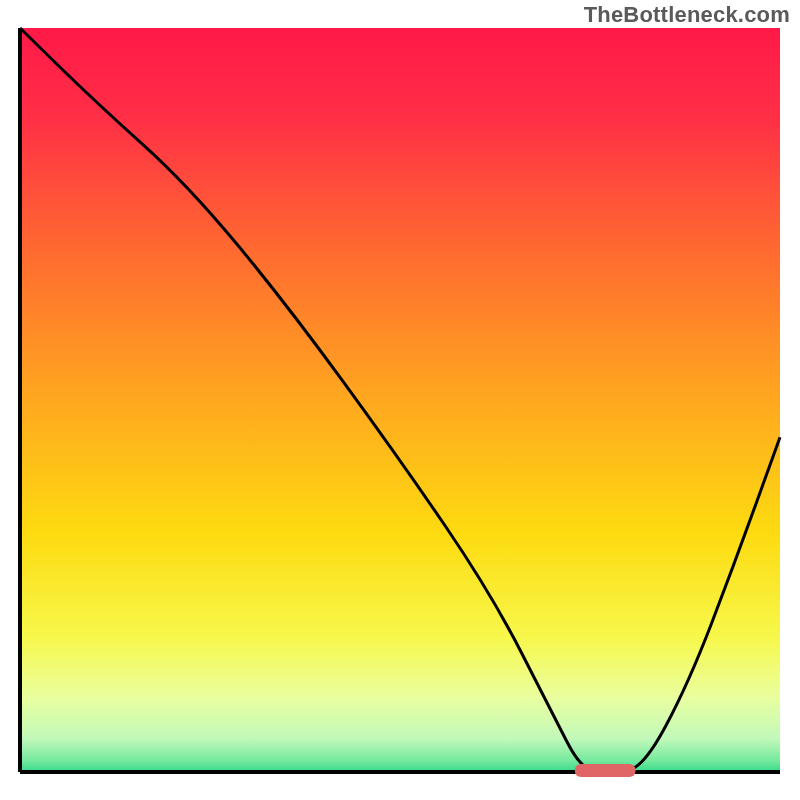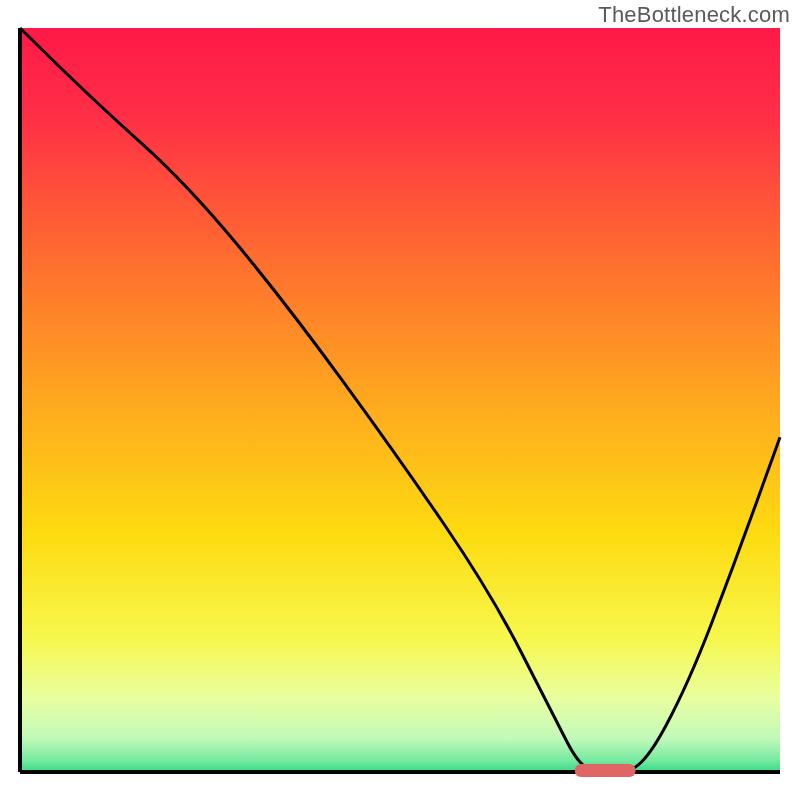--- a/index.html
+++ b/index.html
@@ -20,21 +20,21 @@
     width: 800px;
     height: 800px;
   }
   .watermark {
     position: absolute;
     top: 2px;
     right: 10px;
     font-family: Arial, Helvetica, sans-serif;
     font-size: 22px;
     color: #5a5a5a;
-    font-weight: 400;
+    font-weight: 700;
     letter-spacing: 0.2px;
     user-select: none;
   }
 </style>
 </head>
 <body>
 
 <div class="chart-wrap">
   <svg viewBox="0 0 800 800">
     <defs>

